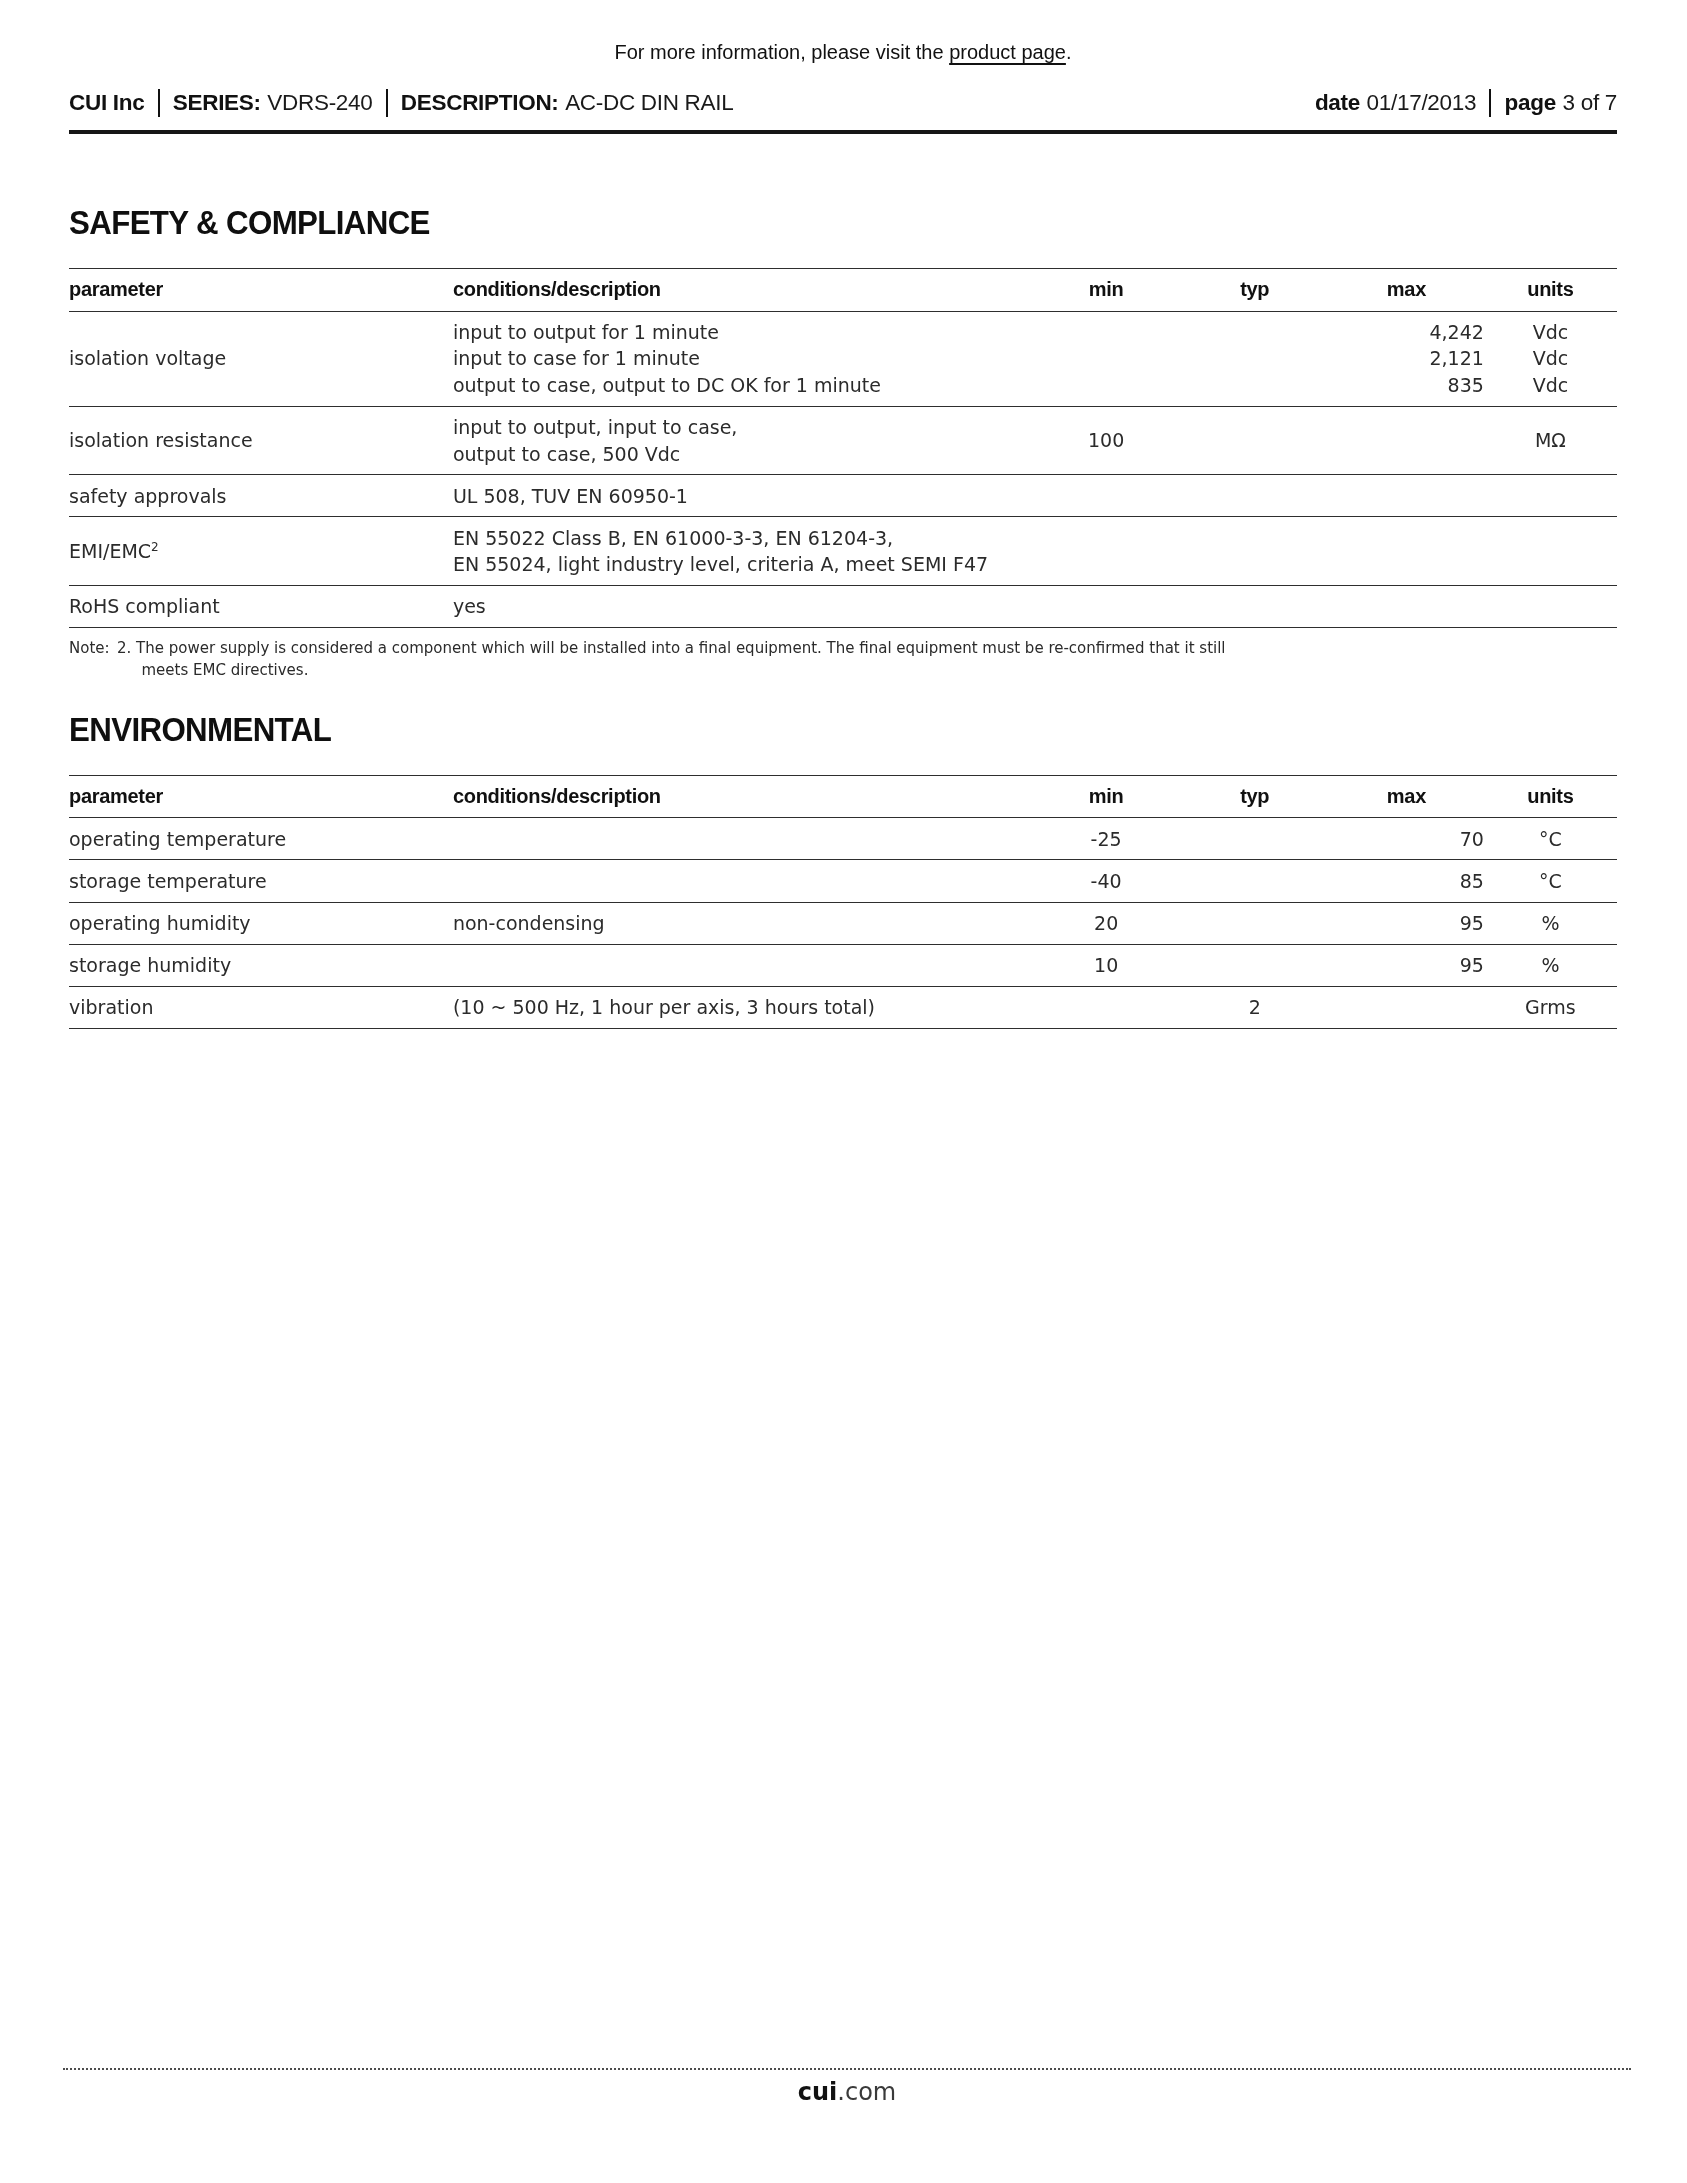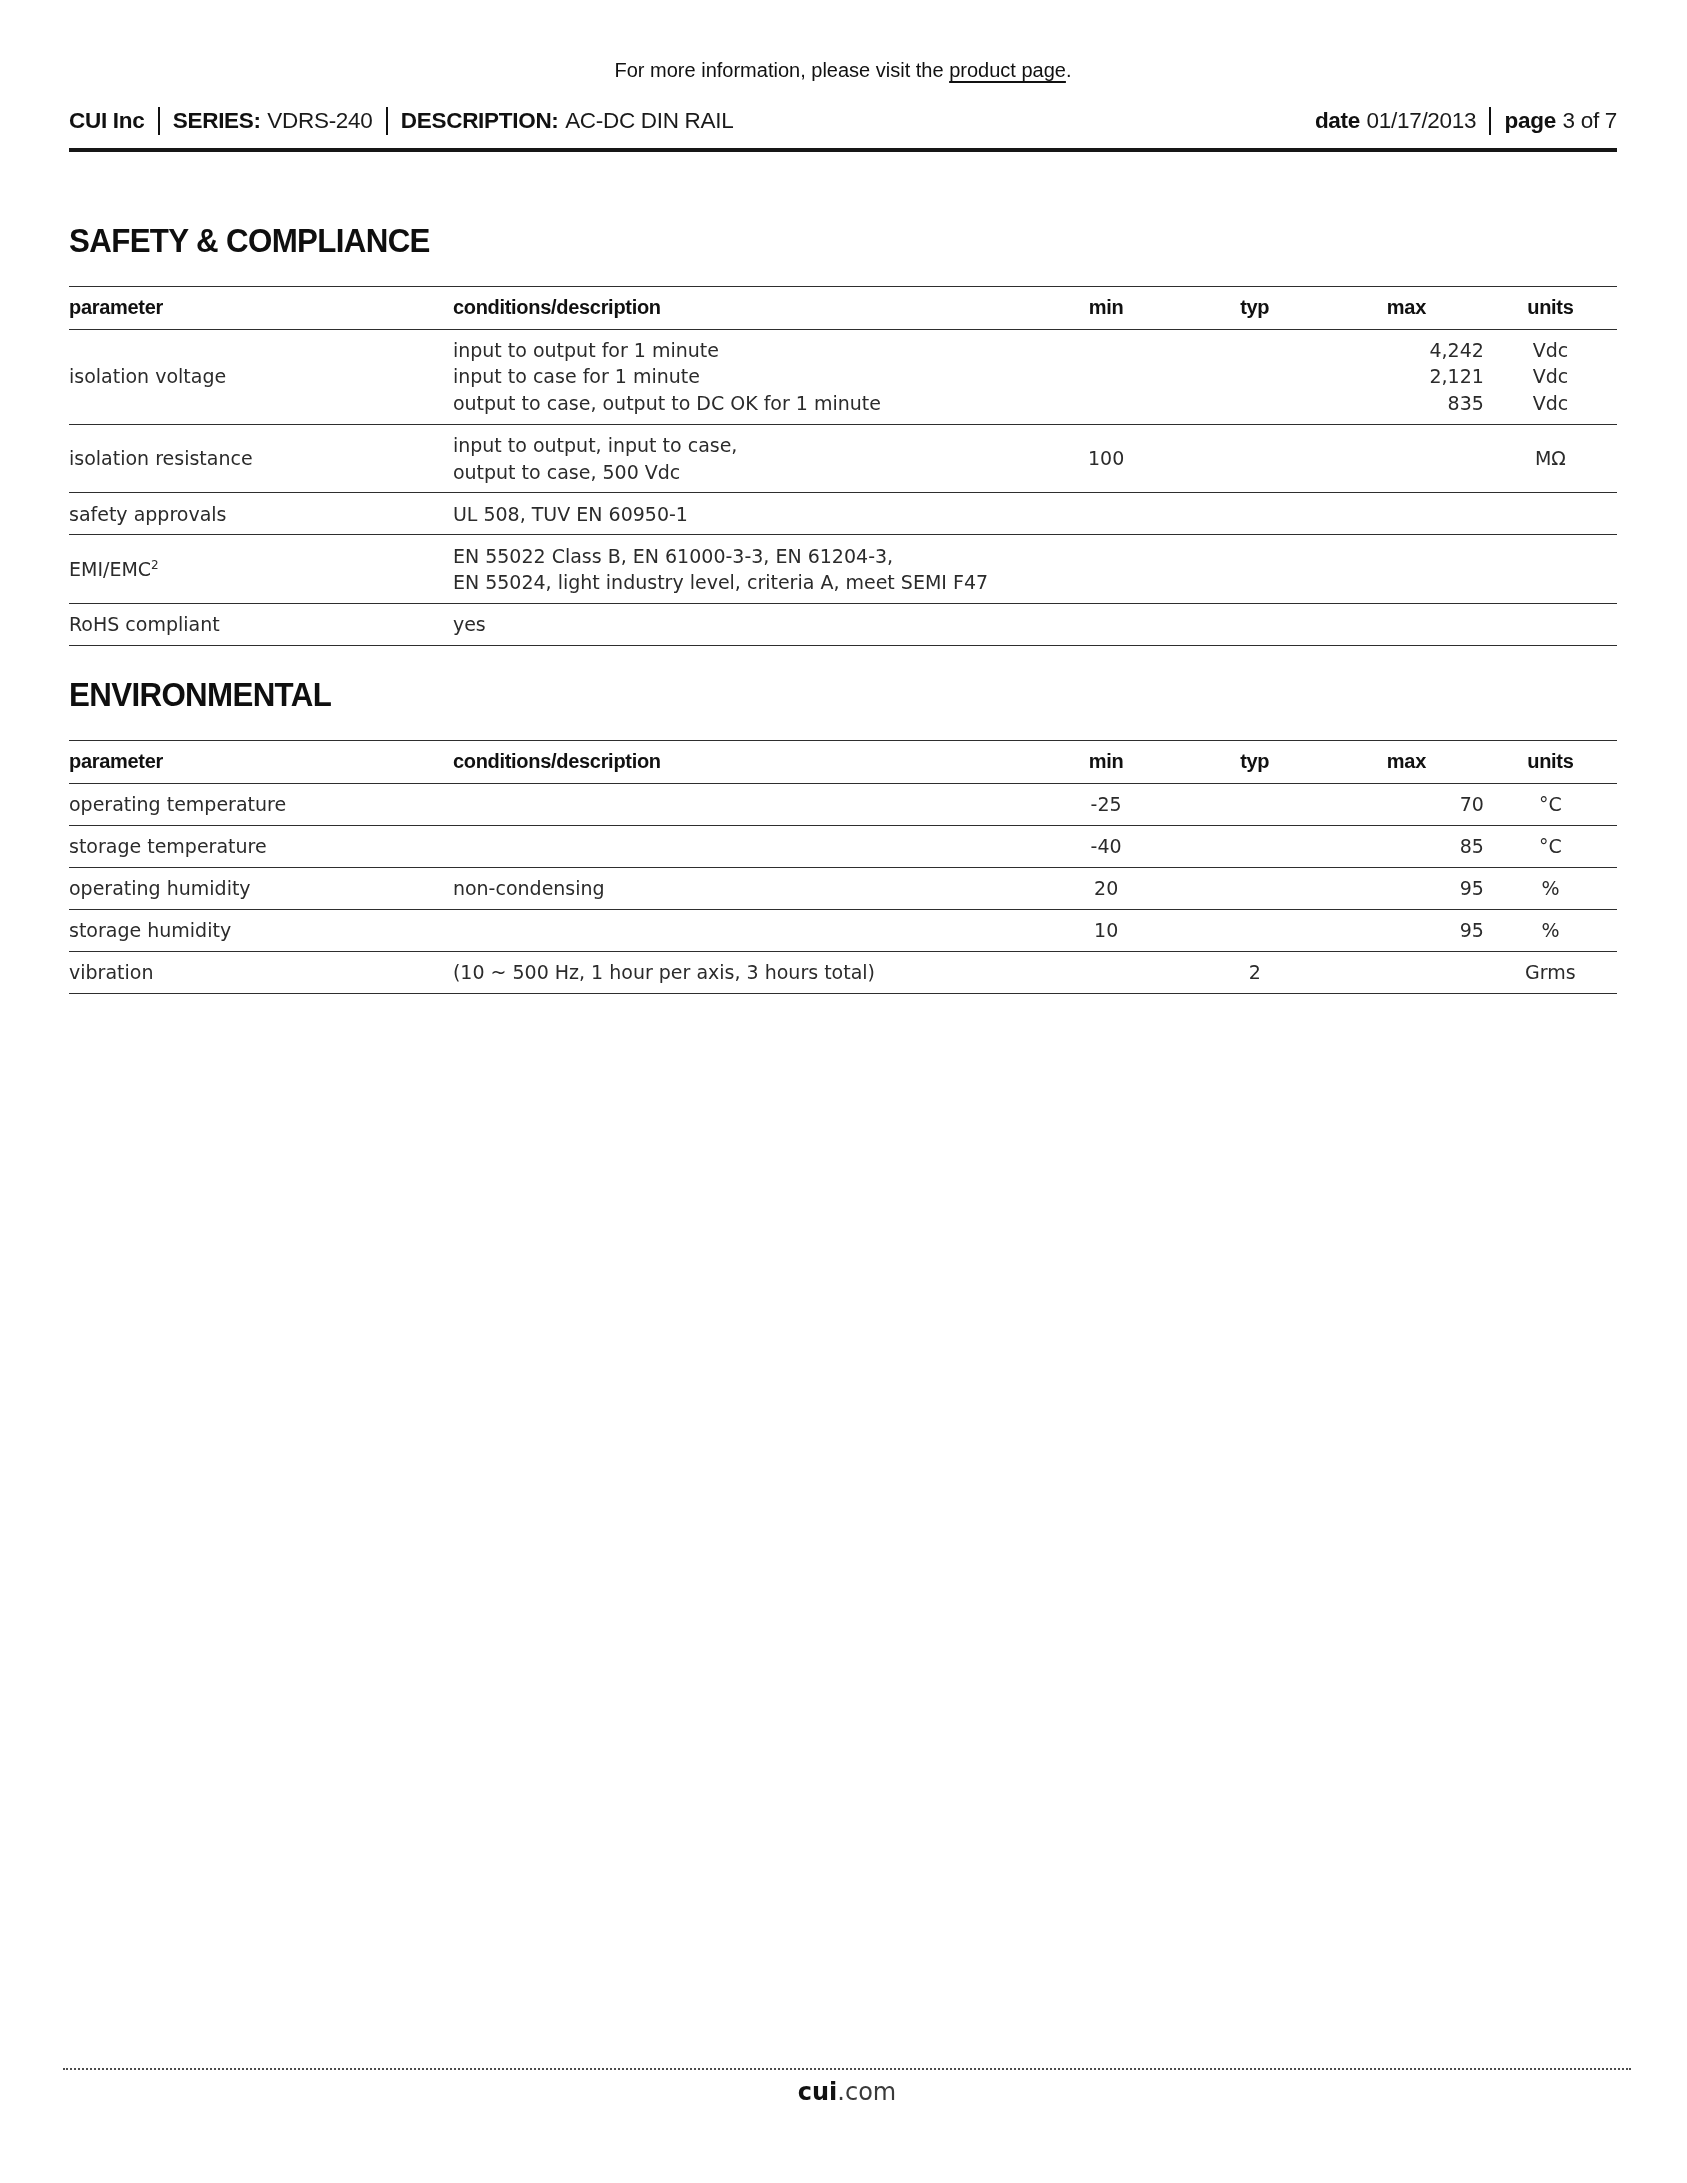--- a/index.html
+++ b/index.html
@@ -9,21 +9,21 @@
     width:1687px; height:2183px;
     background:#ffffff;
     font-family:"DejaVu Sans", sans-serif;
     color:#2b2b2b;
     overflow:hidden;
   }
   .content { margin:0 69px; width:1548px; }
 
   
   .top-note {
-    padding-top:59px;
+    padding-top:41px;
     text-align:center;
     font-family:"Liberation Sans", sans-serif;
     font-size:20px;
     color:#111;
   }
   .top-note .link { text-decoration:underline; text-underline-offset:4px; text-decoration-thickness:2px; cursor:pointer; }
 
   
   .brand-row {
     margin-top:22.5px;
@@ -237,20 +237,27 @@
               <div>yes</div>
             </td>
             <td class="col-min"></td>
             <td class="col-typ"></td>
             <td class="col-max"></td>
             <td class="col-units"></td>
           </tr>
         </tbody>
     </table>
 
+    <div class="note">
+      <div class="note-label">Note:</div>
+      <div>
+        <div>2. The power supply is considered a component which will be installed into a final equipment. The final equipment must be re-confirmed that it still</div>
+        <div class="note-line2">meets EMC directives.</div>
+      </div>
+    </div>
 
     <div class="section-title second">ENVIRONMENTAL</div>
 
     <table class="spec">
       <colgroup>
         <col class="c-param">
           <col class="c-cond">
           <col class="c-min">
           <col class="c-typ">
           <col class="c-max">

